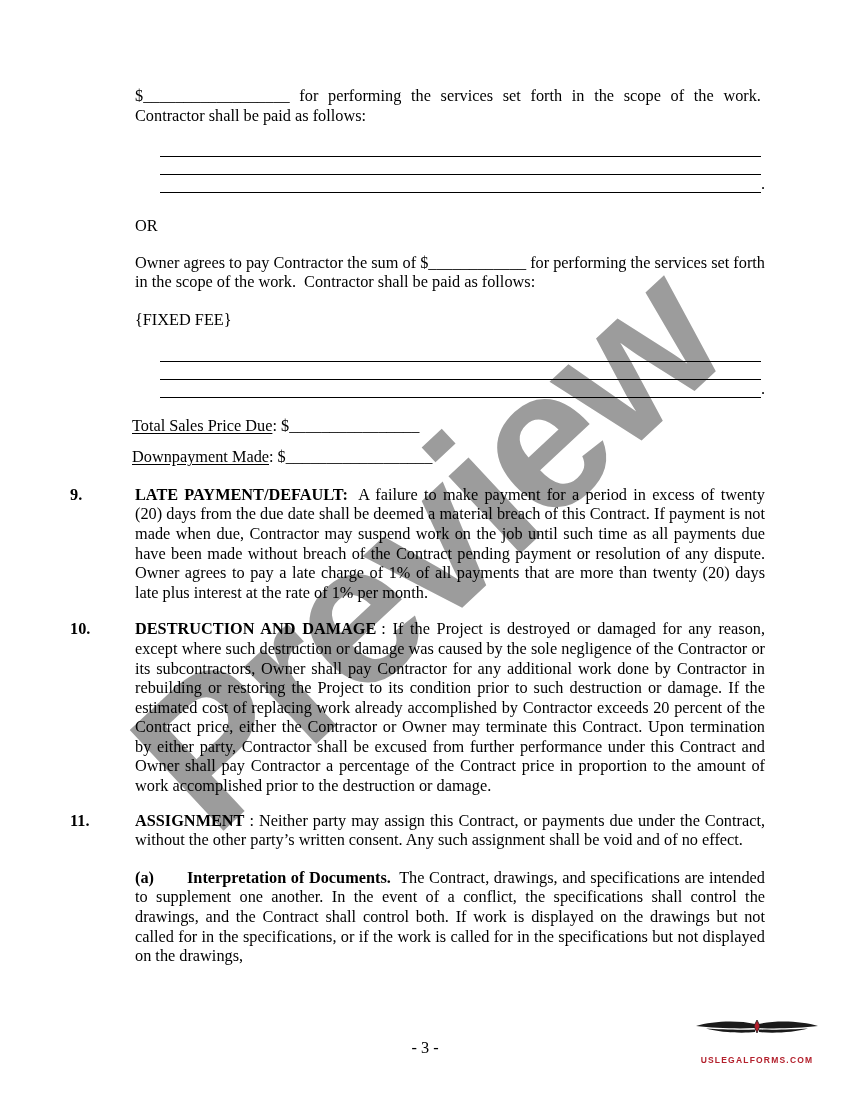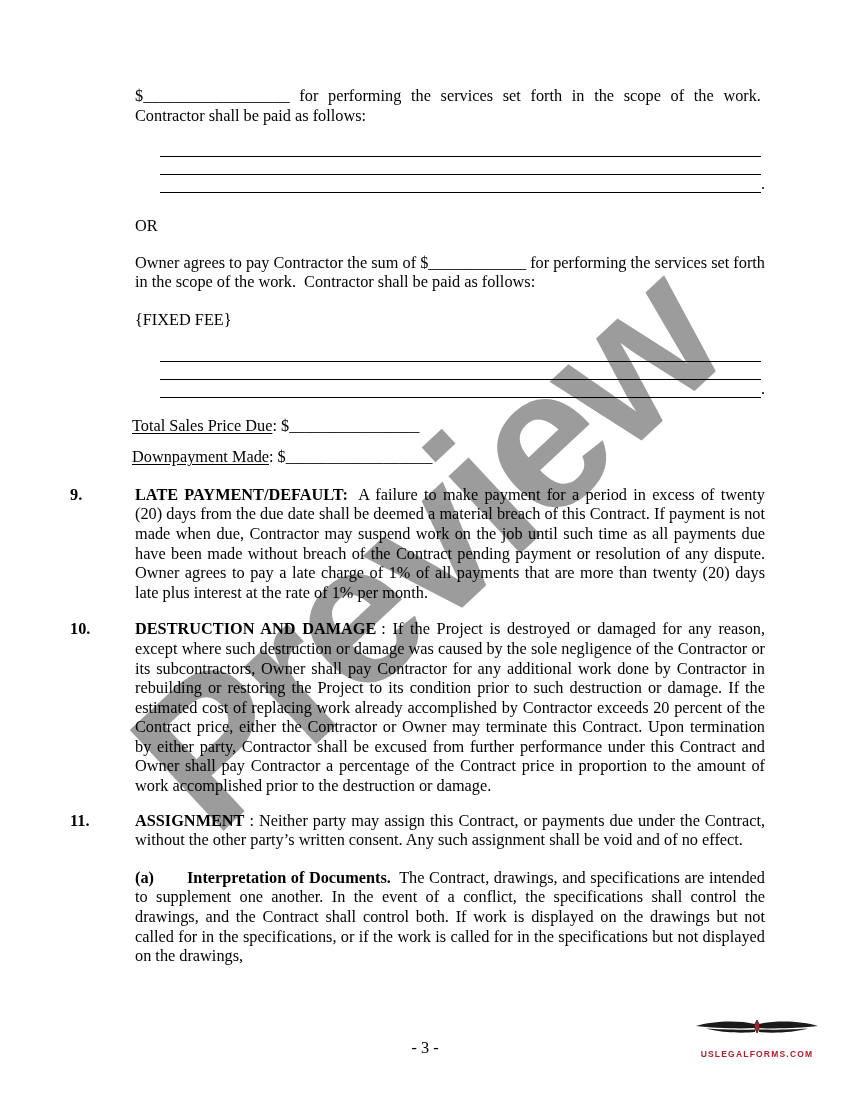--- a/index.html
+++ b/index.html
@@ -43,21 +43,21 @@
   .logo { position:absolute; right:22px; top:1021px; z-index:1; width:142px; text-align:center; }
   .logo-title {
     font-family:"Liberation Serif","DejaVu Serif",serif;
     color:#9b1c30; font-size:27px; line-height:26px; letter-spacing:1px; white-space:nowrap;
   }
   .logo-title .small { font-size:21.5px; }
   .logo-title sup { font-size:8px; vertical-align:super; letter-spacing:0; }
   .logo-wings { display:block; margin:0 auto; margin-top:-1px; }
   .logo-site {
     font-family:"Liberation Sans","DejaVu Sans",sans-serif;
-    color:#b3202c; font-size:8.5px; font-weight:bold; letter-spacing:1.2px; margin-top:10px;
+    color:#b3202c; font-size:8.5px; font-weight:bold; letter-spacing:1.2px; margin-top:16px;
   }
 </style>
 </head>
 <body>
 
 <div class="watermark">Preview</div>
 
 <div class="page-content">
 
   <p class="para">$__________________ for performing the services set forth in the scope of the work.&nbsp; Contractor shall be paid as follows:</p>

